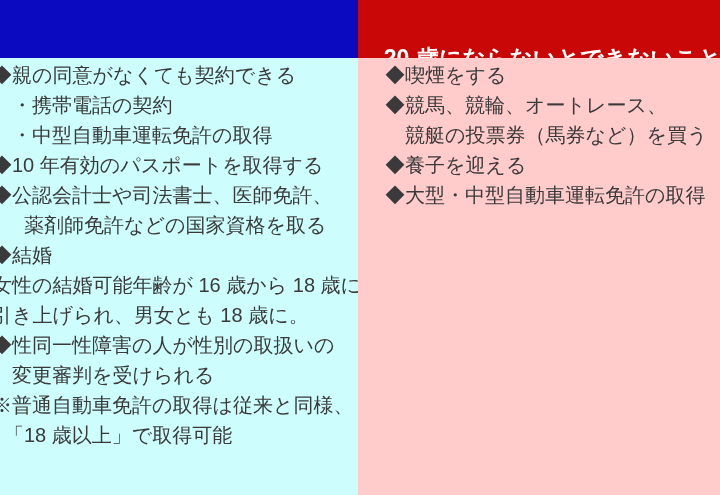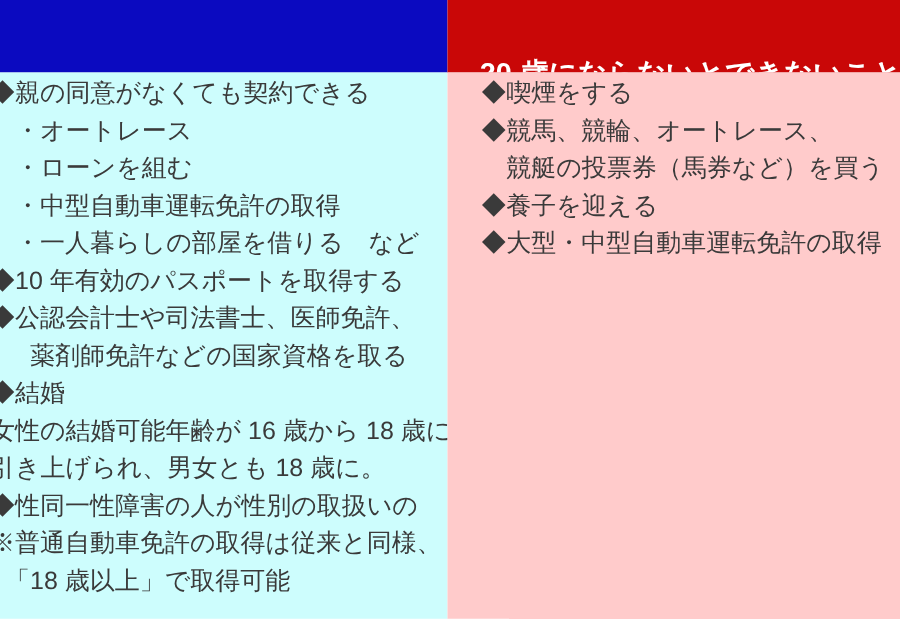--- a/index.html
+++ b/index.html
@@ -66,31 +66,30 @@
 
 <div class="viewport">
   <div class="doc">
 
     <section class="col col-left">
       <header class="hdr hdr-blue">
         
       </header>
       <div class="body body-cyan">
           <div class="line" style="margin-left: 0px;">◆親の同意がなくても契約できる</div>
-          <div class="line" style="margin-left: 20px;">・オートレース</div>
-          <div class="line" style="margin-left: 20px;">・ローンを組む</div>
+          <div class="line" style="margin-left: 20px;">・携帯電話の契約</div>
           <div class="line" style="margin-left: 20px;">・中型自動車運転免許の取得</div>
-          <div class="line" style="margin-left: 20px;">・一人暮らしの部屋を借りる　など</div>
           <div class="line" style="margin-left: 0px;">◆10 年有効のパスポートを取得する</div>
           <div class="line" style="margin-left: 0px;">◆公認会計士や司法書士、医師免許、</div>
           <div class="line" style="margin-left: 32px;">薬剤師免許などの国家資格を取る</div>
           <div class="line" style="margin-left: 0px;">◆結婚</div>
           <div class="line" style="margin-left: 0px;">女性の結婚可能年齢が 16 歳から 18 歳に</div>
           <div class="line" style="margin-left: 0px;">引き上げられ、男女とも 18 歳に。</div>
           <div class="line" style="margin-left: 0px;">◆性同一性障害の人が性別の取扱いの</div>
+          <div class="line" style="margin-left: 20px;">変更審判を受けられる</div>
           <div class="line" style="margin-left: 0px;">※普通自動車免許の取得は従来と同様、</div>
           <div class="line" style="margin-left: 12px;">「18 歳以上」で取得可能</div>
         </div>
     </section>
 
     <section class="col col-right">
       <header class="hdr hdr-red">
         <div>20 歳にならないとできないこと</div>
         
       </header>

